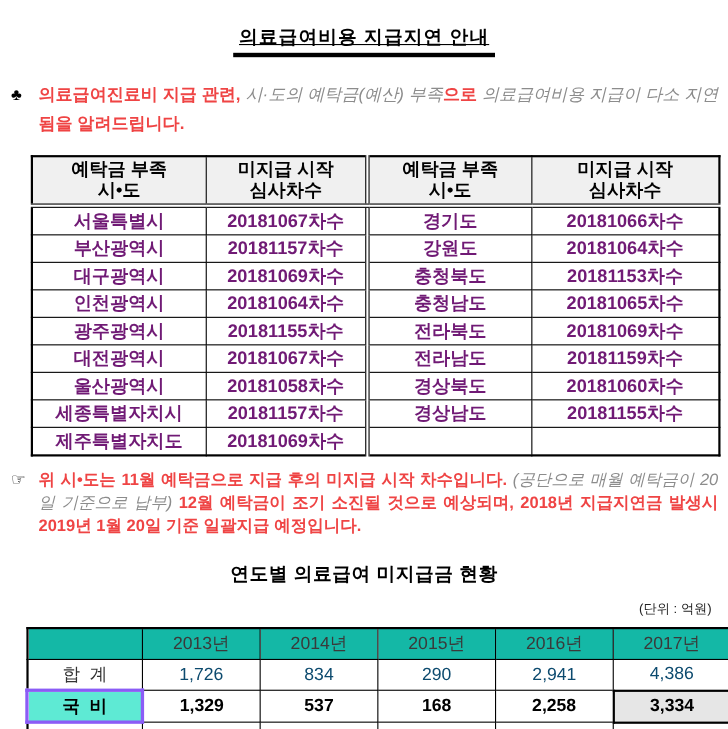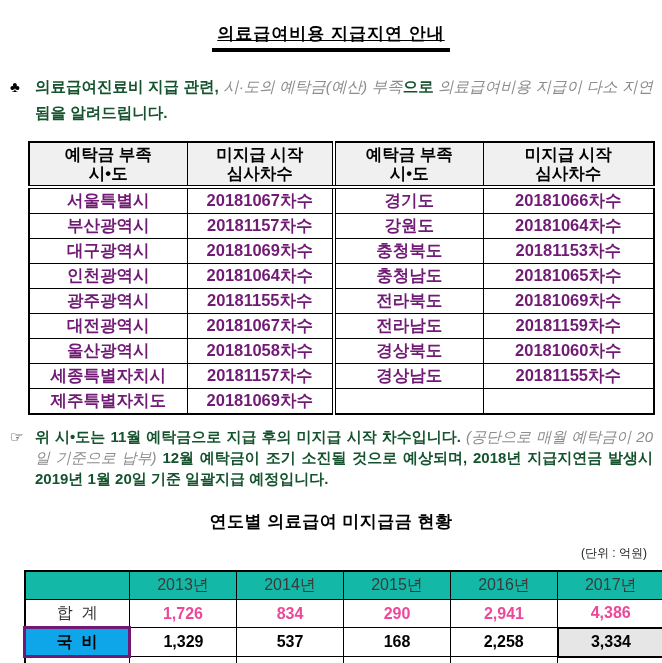--- a/index.html
+++ b/index.html
@@ -53,21 +53,21 @@
     line-height: 21px;
     font-weight: bold;
   }
   .para .bullet {
     position: absolute;
     left: 2px;
     top: 0;
     font-weight: normal;
     font-size: 15px;
   }
-  .seg-black { color: #14532d; }
+  .seg-black { color: #ef4444; }
   .seg-gray  { color: #8c8c8c; font-weight: normal; font-style: italic; }
 
   
   table { border-collapse: collapse; table-layout: fixed; }
   .delay-table {
     width: 625px;
     margin: 15px 0 0 20px;
   }
   .delay-table th, .delay-table td {
     border: 1px solid #000;
@@ -129,25 +129,25 @@
     background: #14b8a6;
     font-size: 16px;
     font-weight: normal;
     color: #3a3a3a;
   }
   .yearly-table td { height: 26px; font-size: 16px; }
   .yearly-table td.row-label {
     color: #333;
     white-space: pre;
   }
-  .yearly-table td.val { color: #ec4899; font-weight: bold; }
+  .yearly-table td.val { color: #0c4a6e; }
   .yearly-table tr.em td { font-weight: bold; color: #000; }
   .yearly-table tr.em td.row-label {
-    background: #0ea5e9;
-    border: 3px solid #701a75;
+    background: #5eead4;
+    border: 3px solid #8b5cf6;
     color: #000;
   }
   .yearly-table tr.em td.shaded {
     background: #e6e6e6;
     border: 2.5px solid #000;
   }
 </style>
 </head>
 <body>
 

